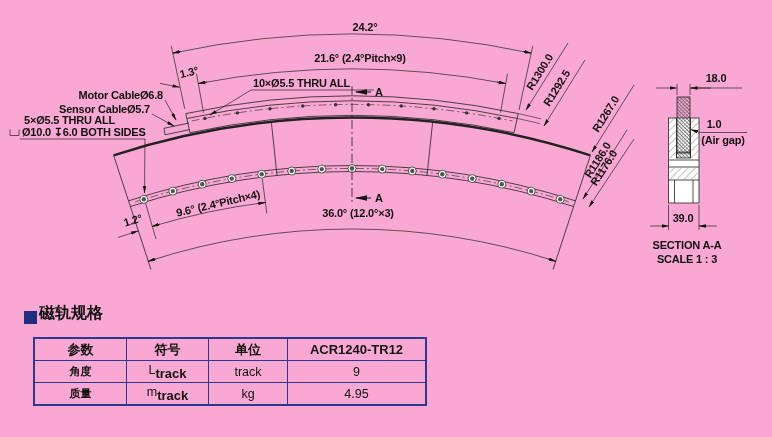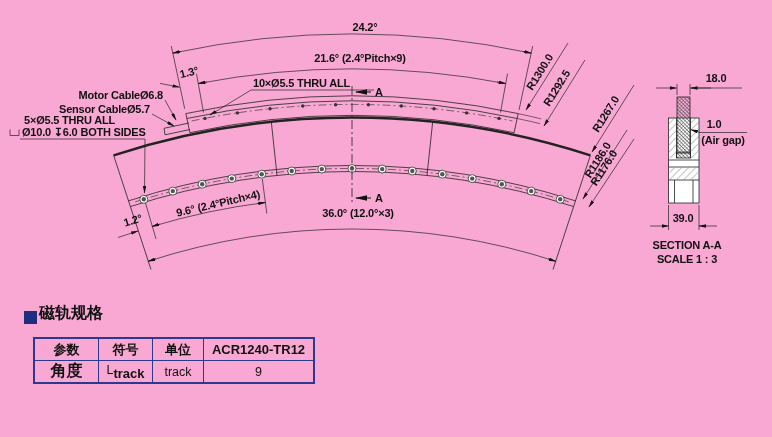--- a/index.html
+++ b/index.html
@@ -10,23 +10,23 @@
   
   #spec{position:absolute;left:24px;top:306px;}
   #spec-title{display:flex;align-items:flex-end;gap:2px;height:18px;}
   #spec-title .sq{width:13px;height:13px;background:#1e2d7d;}
   #spec-title .t{font-size:16px;font-weight:700;color:#111;}
   #spec table{border-collapse:collapse;margin-left:9px;margin-top:13px;}
   #spec table,#spec td,#spec th{border:1px solid #2b3a8f;}
   #spec table{border:2px solid #2b3a8f;}
   #spec th{font-size:13px;font-weight:700;color:#111;}
   #spec td{font-size:12.5px;color:#111;}
-  #spec th,#spec td{text-align:center;vertical-align:middle;padding:0 2px;height:21px;}
+  #spec th,#spec td{text-align:center;vertical-align:middle;padding:0 16px;height:21px;}
   .cw0{width:59px;} .cw1{width:49px;} .cw2{width:46px;} .cw3{width:105px;}
-  #spec td.param{font-weight:700;font-size:16px;}
+  #spec td.param{font-weight:700;font-size:11px;}
   sub.trk{font-size:13px;font-weight:700;}
 </style>
 </head>
 <body>
 
 <div id="stage">
 
 <svg id="drawing" width="772" height="437" viewBox="0 0 772 437">
   <defs>
     <marker id="arw" markerWidth="11" markerHeight="5" refX="10" refY="2.5" orient="auto">
@@ -250,16 +250,22 @@
         <th class="cw1">符号</th>
         <th class="cw2">单位</th>
         <th class="cw3">ACR1240-TR12</th>
       </tr>
       <tr>
         <td class="param">角度</td>
         <td><span>L</span><sub class="trk">track</sub></td>
         <td>track</td>
         <td>9</td>
       </tr>
+      <tr>
+        <td class="param">质量</td>
+        <td><span>m</span><sub class="trk">track</sub></td>
+        <td>kg</td>
+        <td>4.95</td>
+      </tr>
     </tbody>
       </table>
   </div>
 </div>
 
 </body></html>

